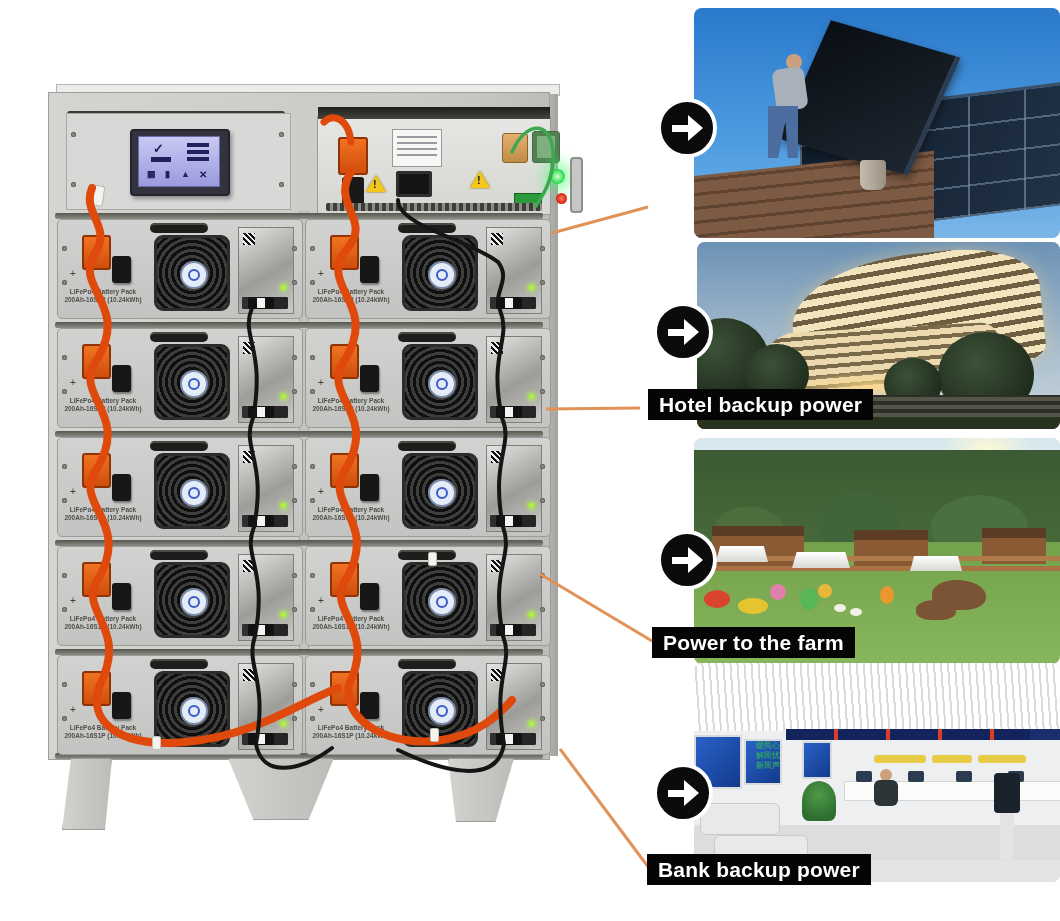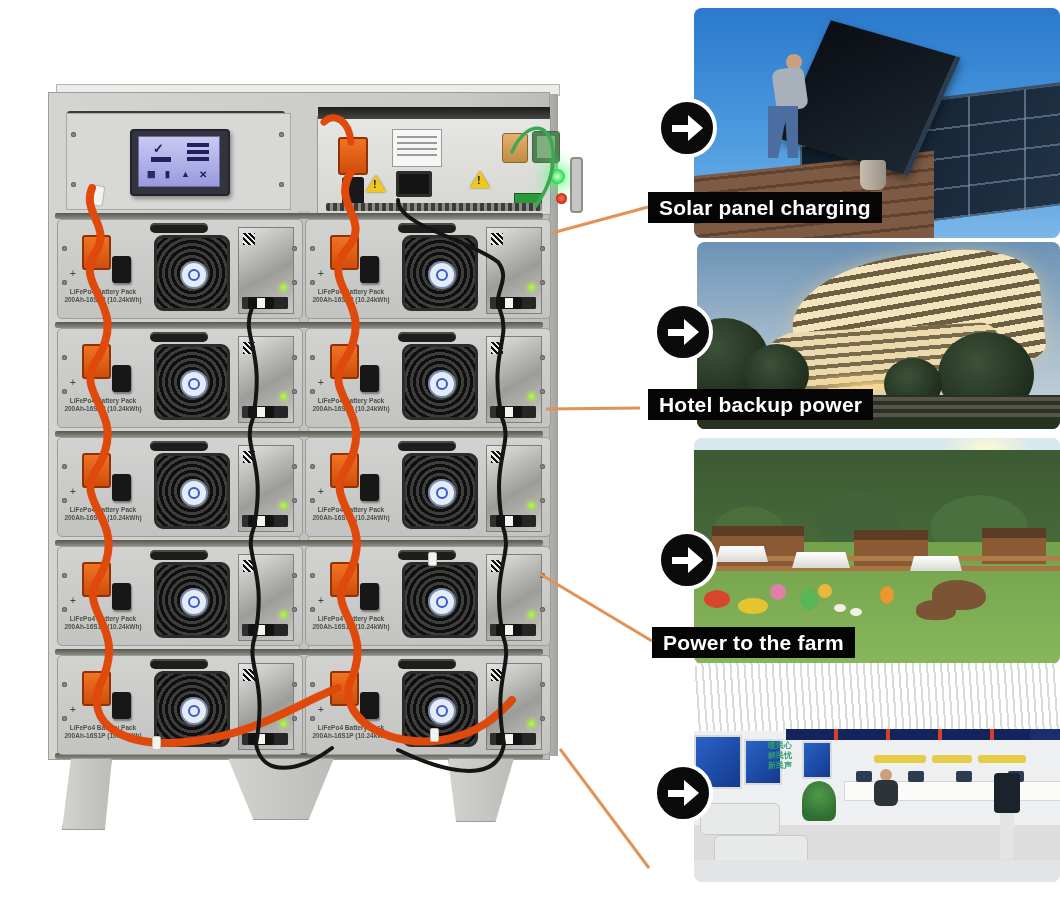--- a/index.html
+++ b/index.html
@@ -483,21 +483,21 @@
     <div class="abs s3-deer" style="left:222px;top:162px;width:40px;height:20px"></div>
   </div>
 
   <div class="abs photo" style="left:694px;top:663px;width:366px;height:219px">
     <div class="abs s4-ceil"></div>
     <div class="abs s4-wall"></div>
     <div class="abs s4-band"></div>
     <div class="abs s4-screen" style="left:0px;top:72px;width:44px;height:50px"></div>
     <div class="abs s4-screen" style="left:50px;top:76px;width:34px;height:42px"></div>
     <div class="abs s4-screen" style="left:108px;top:78px;width:26px;height:34px"></div>
-    <div class="abs s4-slogan" style="left:40px;top:78px;width:58px">
+    <div class="abs s4-slogan" style="left:28px;top:78px;width:58px">
       <div>暖民心</div>
       <div>解民忧</div>
       <div>新民声</div>
     </div>
     <div class="abs s4-yellow" style="left:180px;top:92px;width:52px"></div>
     <div class="abs s4-yellow" style="left:238px;top:92px;width:40px"></div>
     <div class="abs s4-yellow" style="left:284px;top:92px;width:48px"></div>
     <div class="abs s4-counter" style="left:150px;top:118px;width:216px;height:18px"></div>
     <div class="abs s4-mon" style="left:162px;top:108px;width:16px;height:11px"></div>
     <div class="abs s4-mon" style="left:214px;top:108px;width:16px;height:11px"></div>
@@ -552,17 +552,17 @@
     </div>
   <div class="abs arrow-badge" style="left:657px;top:530px">
       <div class="bar"></div>
       <div class="tip"></div>
     </div>
   <div class="abs arrow-badge" style="left:653px;top:763px">
       <div class="bar"></div>
       <div class="tip"></div>
     </div>
 
-  <div class="abs caption" style="left:648px;top:192px">Solar panel charging</div>
   <div class="abs caption" style="left:648px;top:389px">Hotel backup power</div>
   <div class="abs caption" style="left:652px;top:627px">Power to the farm</div>
+  <div class="abs caption" style="left:647px;top:854px">Bank backup power</div>
 
 </div>
 
 </body></html>

